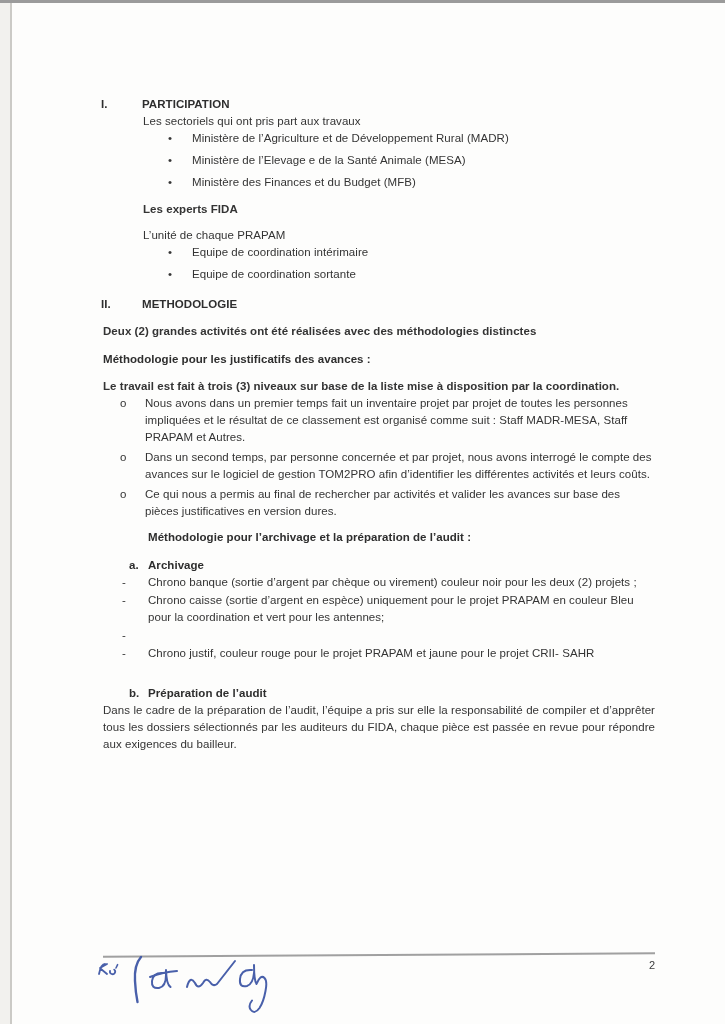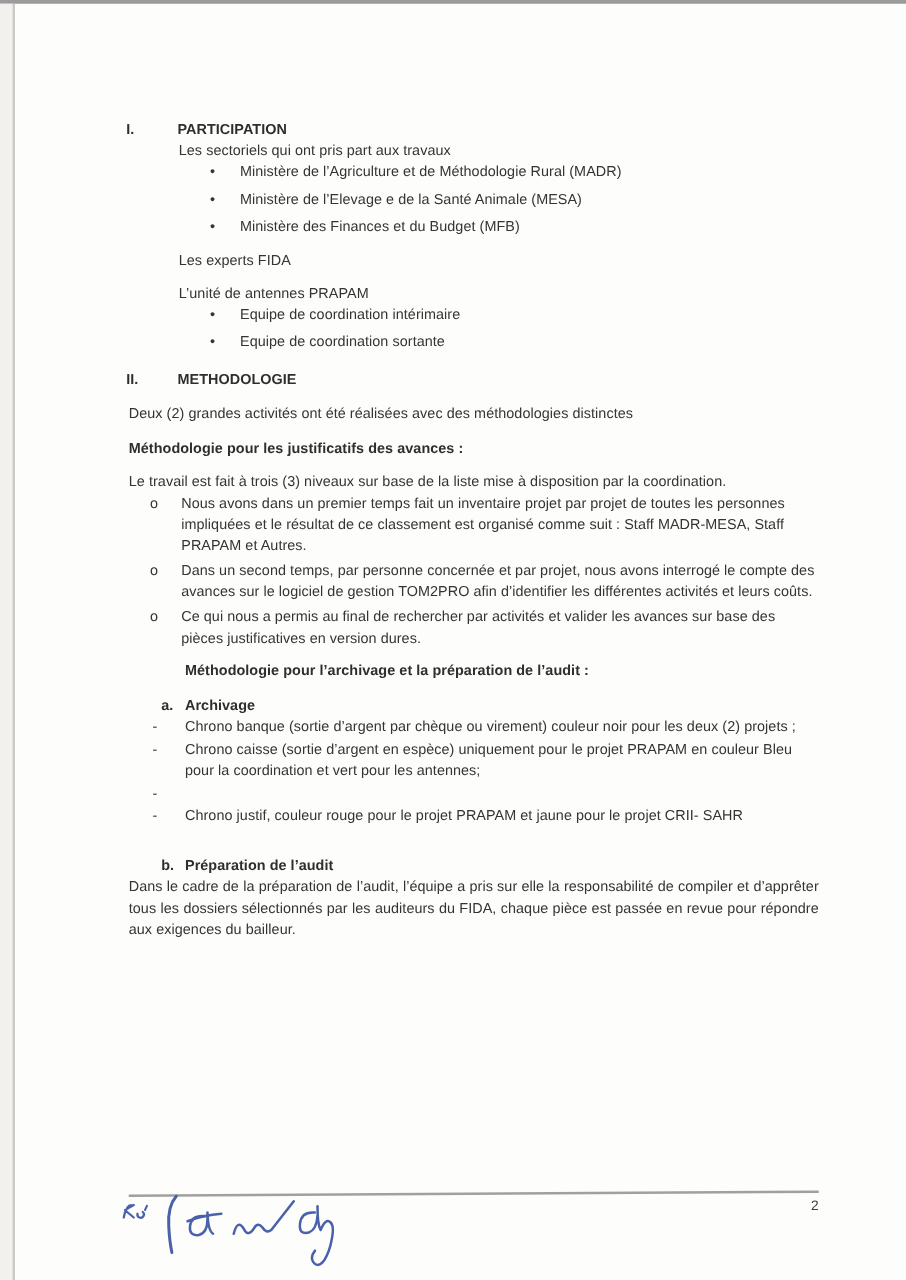--- a/index.html
+++ b/index.html
@@ -21,21 +21,21 @@
 
   .content{
     position:absolute;left:103px;top:96px;width:552px;
     font-size:11.5px;line-height:17px;
     color:#343434;
     letter-spacing:.05px;
   }
   .sec-heading{display:flex;font-weight:bold;color:#2e2e2e;margin-left:-2px;}
   .sec-heading .num{width:41px;flex:0 0 41px;}
   .mt9 {margin-top:9px;padding-left:45px;}
-  .mt10{margin-top:10px;}
+  .mt10{margin-top:10px;font-weight:bold;}
   .mt11{margin-top:11px;}
   .mt13{margin-top:13px;align-items:flex-end;}
   .mt17{}
   .mt23{margin-top:23px;}
 
   .bold{font-weight:bold;color:#2e2e2e;}
 
   ul.disc{list-style:none;margin:0;padding:0 0 0 65px;}
   ul.disc li{display:flex;margin-bottom:5px;}
   ul.disc .marker{width:24px;flex:0 0 24px;}
@@ -78,34 +78,34 @@
     <div class="sec-heading">
       <span class="num">I.</span>
       <span>PARTICIPATION</span>
     </div>
 
     <div class="mt17" style="padding-left:40px;">Les sectoriels qui ont pris part aux travaux</div>
 
     <ul class="disc mt9">
       <li>
         <span class="marker">•</span>
-        <span>Ministère de l’Agriculture et de Méthodologie Rural (MADR)</span>
+        <span>Ministère de l’Agriculture et de Développement Rural (MADR)</span>
       </li>
       <li>
         <span class="marker">•</span>
         <span>Ministère de l’Elevage e de la Santé Animale (MESA)</span>
       </li>
       <li>
         <span class="marker">•</span>
         <span>Ministère des Finances et du Budget (MFB)</span>
       </li>
     </ul>
 
     <div class="mt10" style="padding-left:40px;">Les experts FIDA</div>
-    <div class="mt9" style="padding-left:40px;">L’unité de antennes PRAPAM</div>
+    <div class="mt9" style="padding-left:40px;">L’unité de chaque PRAPAM</div>
 
     <ul class="disc mt11">
       <li>
         <span class="marker">•</span>
         <span>Equipe de coordination intérimaire</span>
       </li>
       <li>
         <span class="marker">•</span>
         <span>Equipe de coordination sortante</span>
       </li>

